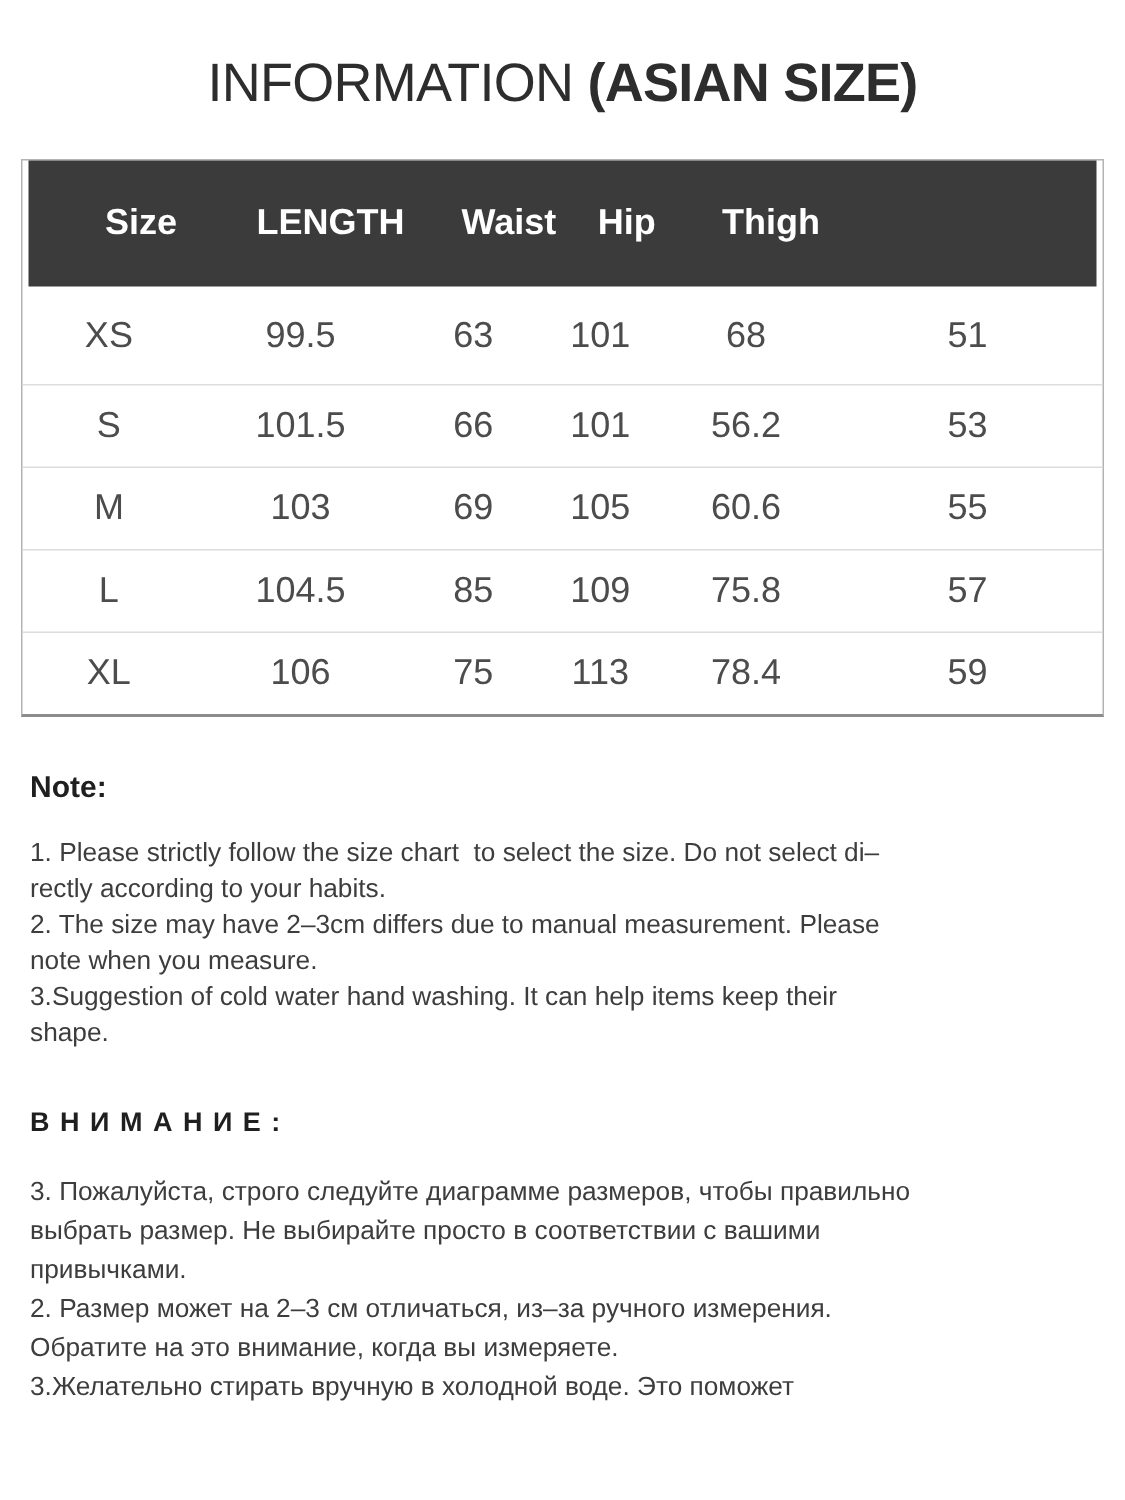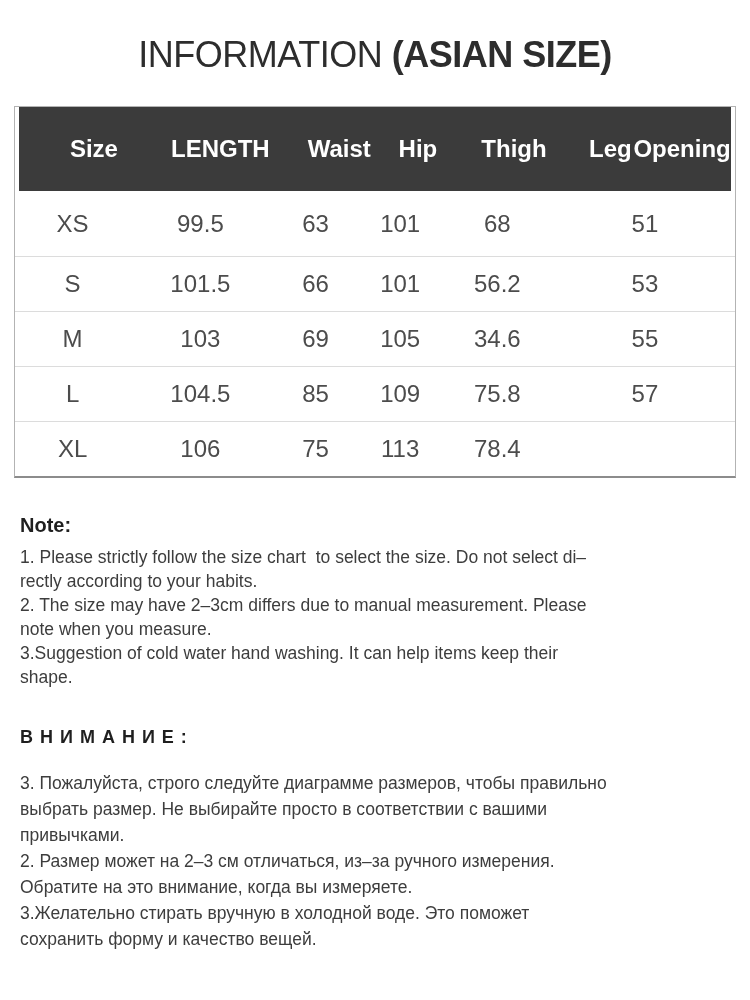--- a/index.html
+++ b/index.html
@@ -55,21 +55,21 @@
   .trow.first{height:65px;border-top:none;}
   .td{
     text-align:center;
     font-size:24px;
     color:#4c4c4c;
   }
 
   
   .notes{margin:36px 20px 0 20px;}
   .note-heading{
-    margin:0 0 8px 0;
+    margin:0 0 19px 0;
     font-size:20px;
     font-weight:bold;
     color:#1f1f1f;
   }
   .para{margin:0;}
   .line{
     font-size:17.5px;
     line-height:24px;
     white-space:pre-wrap;
     color:#3d3d3d;
@@ -90,21 +90,20 @@
 
   <h1 class="title"><span>INFORMATION </span><span class="bold">(ASIAN SIZE)</span></h1>
 
   <div class="size-table">
     <div class="thead">
       <div class="th">Size</div>
       <div class="th">LENGTH</div>
       <div class="th">Waist</div>
       <div class="th">Hip</div>
       <div class="th">Thigh</div>
-      <div class="th last">Leg Opening</div>
     </div>
 
     <div class="trow first">
       <div class="td">XS</div>
       <div class="td">99.5</div>
       <div class="td">63</div>
       <div class="td">101</div>
       <div class="td">68</div>
       <div class="td">51</div>
     </div>
@@ -116,39 +115,40 @@
       <div class="td">101</div>
       <div class="td">56.2</div>
       <div class="td">53</div>
     </div>
 
     <div class="trow">
       <div class="td">M</div>
       <div class="td">103</div>
       <div class="td">69</div>
       <div class="td">105</div>
-      <div class="td">34.6</div>
+      <div class="td">60.6</div>
       <div class="td">55</div>
     </div>
 
     <div class="trow">
       <div class="td">L</div>
       <div class="td">104.5</div>
       <div class="td">85</div>
       <div class="td">109</div>
       <div class="td">75.8</div>
       <div class="td">57</div>
     </div>
 
     <div class="trow">
       <div class="td">XL</div>
       <div class="td">106</div>
       <div class="td">75</div>
       <div class="td">113</div>
       <div class="td">78.4</div>
+      <div class="td">59</div>
     </div>
   </div>
 
   <div class="notes">
     <h2 class="note-heading">Note:</h2>
     <div class="para en">
       <div class="line">1. Please strictly follow the size chart  to select the size. Do not select di–</div>
       <div class="line">rectly according to your habits.</div>
       <div class="line">2. The size may have 2–3cm differs due to manual measurement. Please</div>
       <div class="line">note when you measure.</div>
@@ -157,17 +157,16 @@
     </div>
 
     <h2 class="attention-heading">ВНИМАНИЕ:</h2>
     <div class="para ru">
       <div class="line">3. Пожалуйста, строго следуйте диаграмме размеров, чтобы правильно</div>
       <div class="line">выбрать размер. Не выбирайте просто в соответствии с вашими</div>
       <div class="line">привычками.</div>
       <div class="line">2. Размер может на 2–3 см отличаться, из–за ручного измерения.</div>
       <div class="line">Обратите на это внимание, когда вы измеряете.</div>
       <div class="line">3.Желательно стирать вручную в холодной воде. Это поможет</div>
-      <div class="line">сохранить форму и качество вещей.</div>
     </div>
   </div>
 
 </div>
 
 </body></html>

